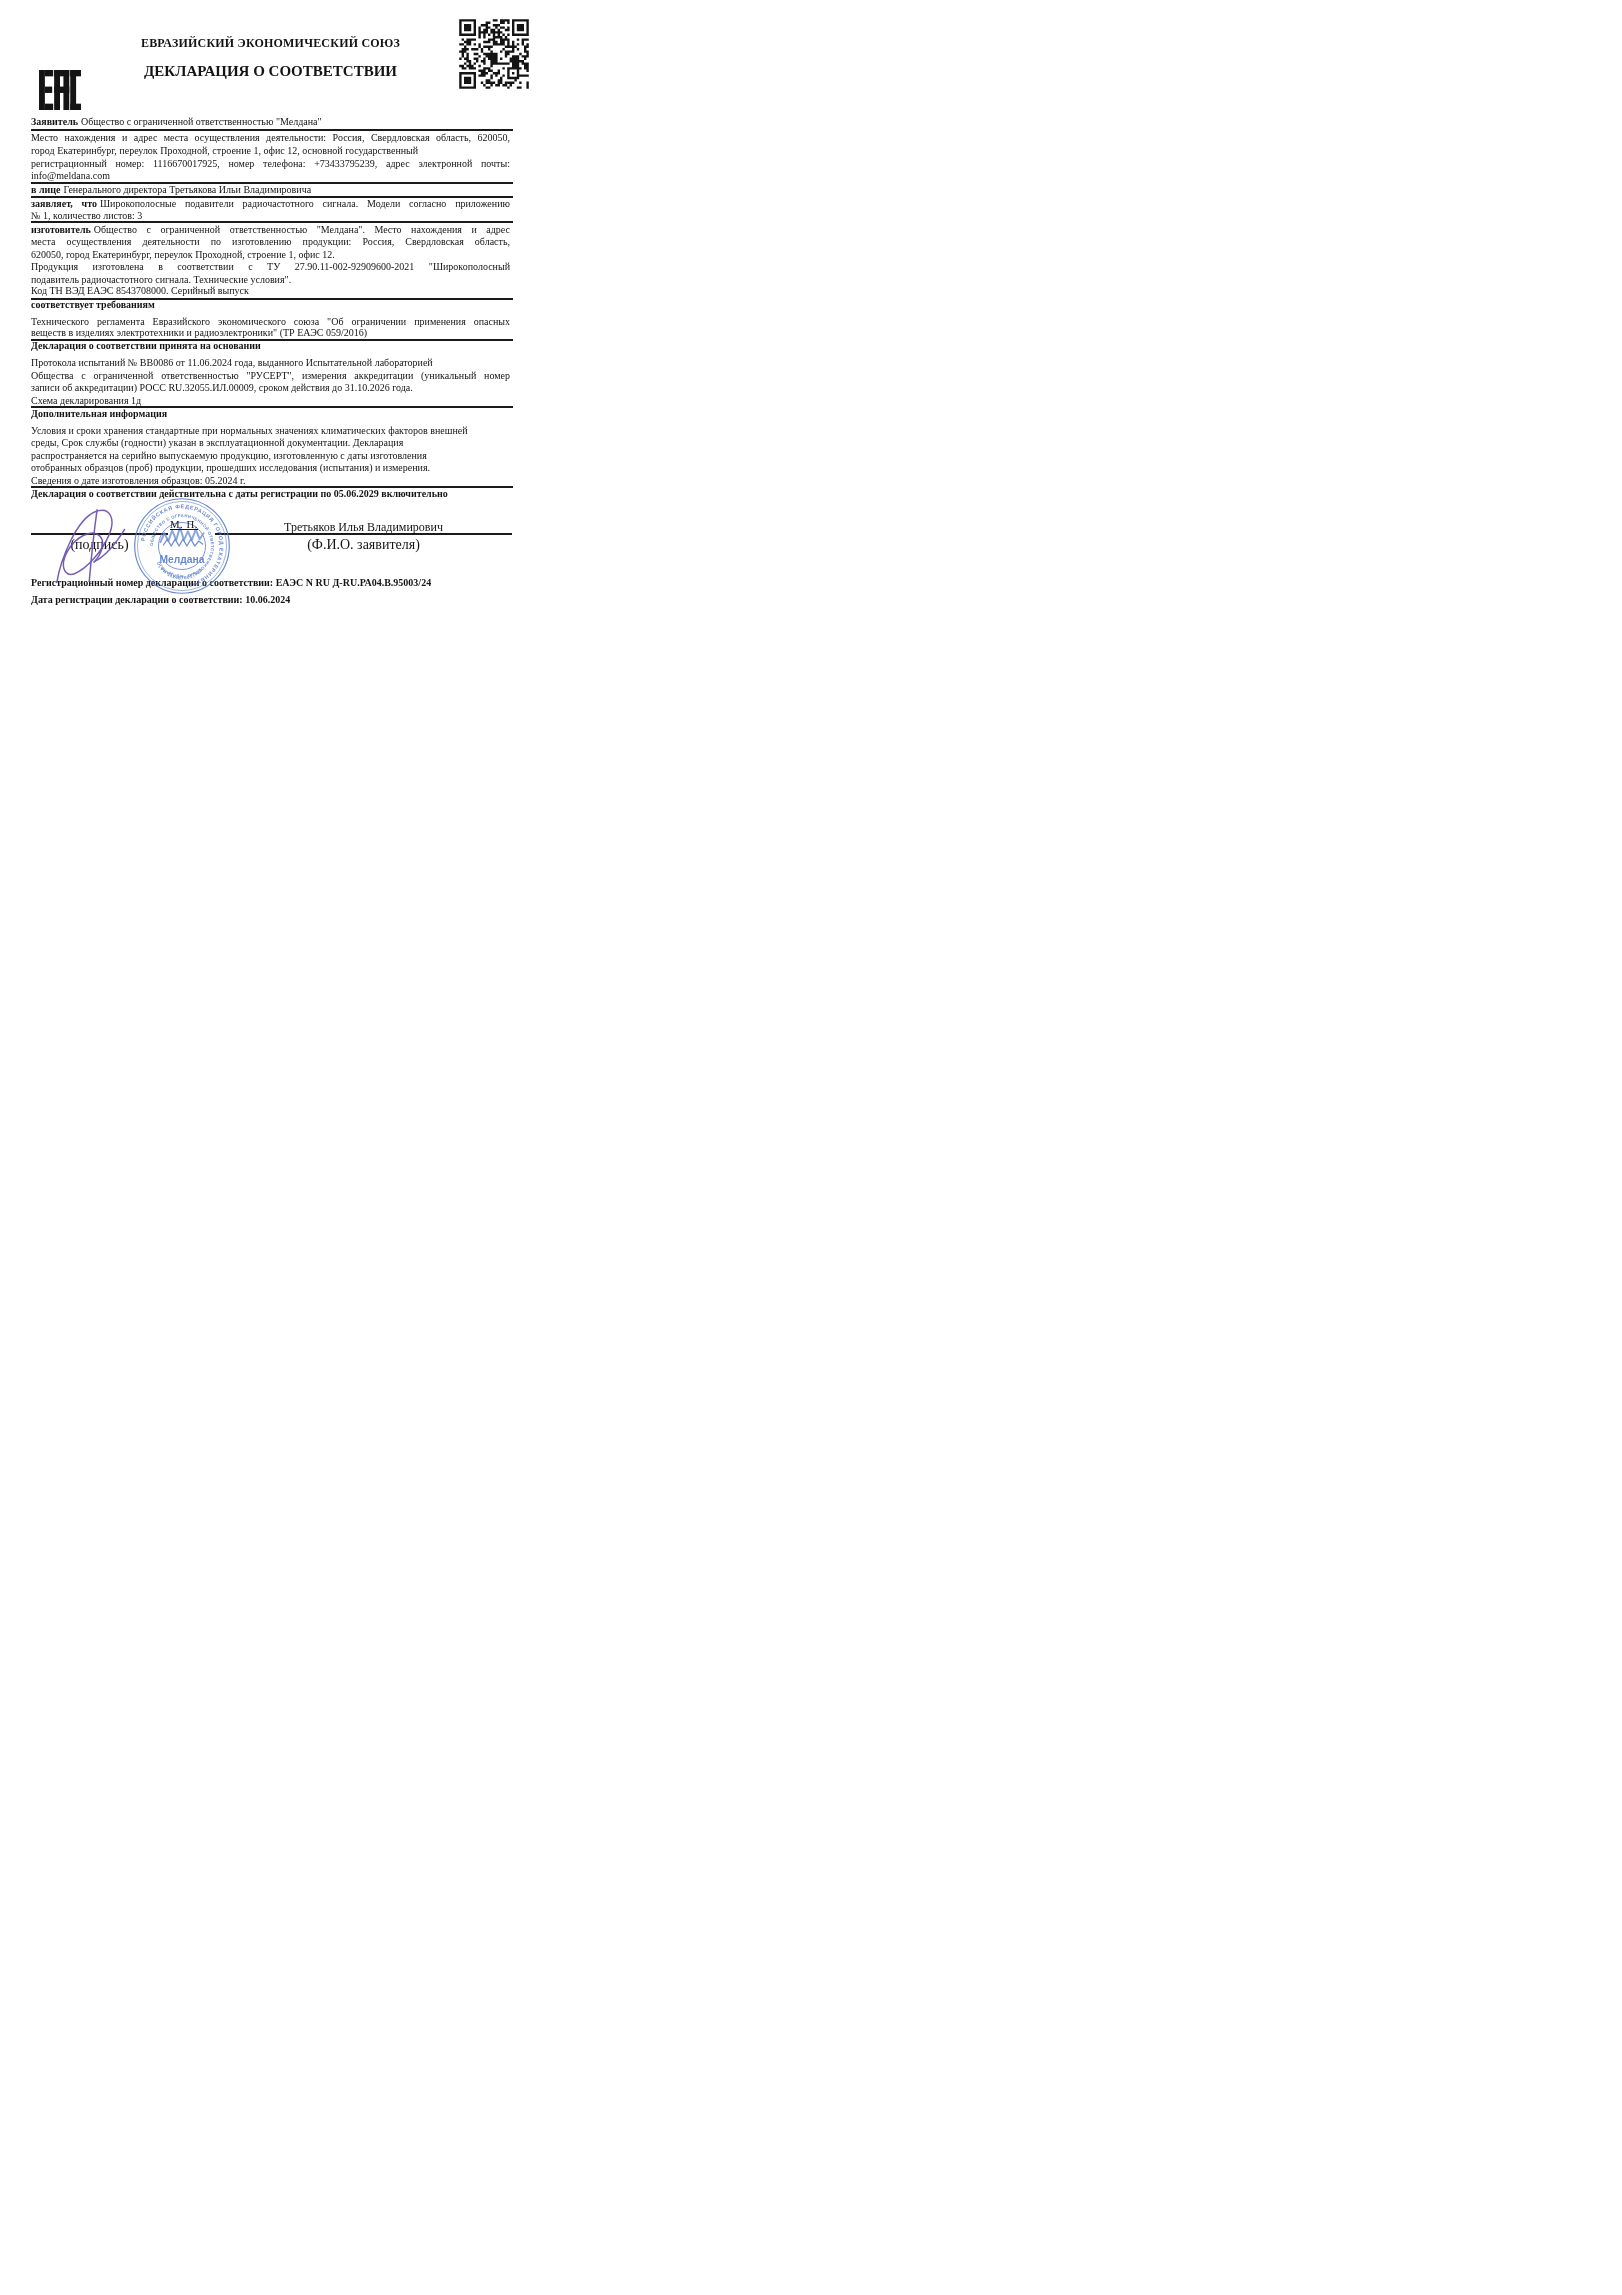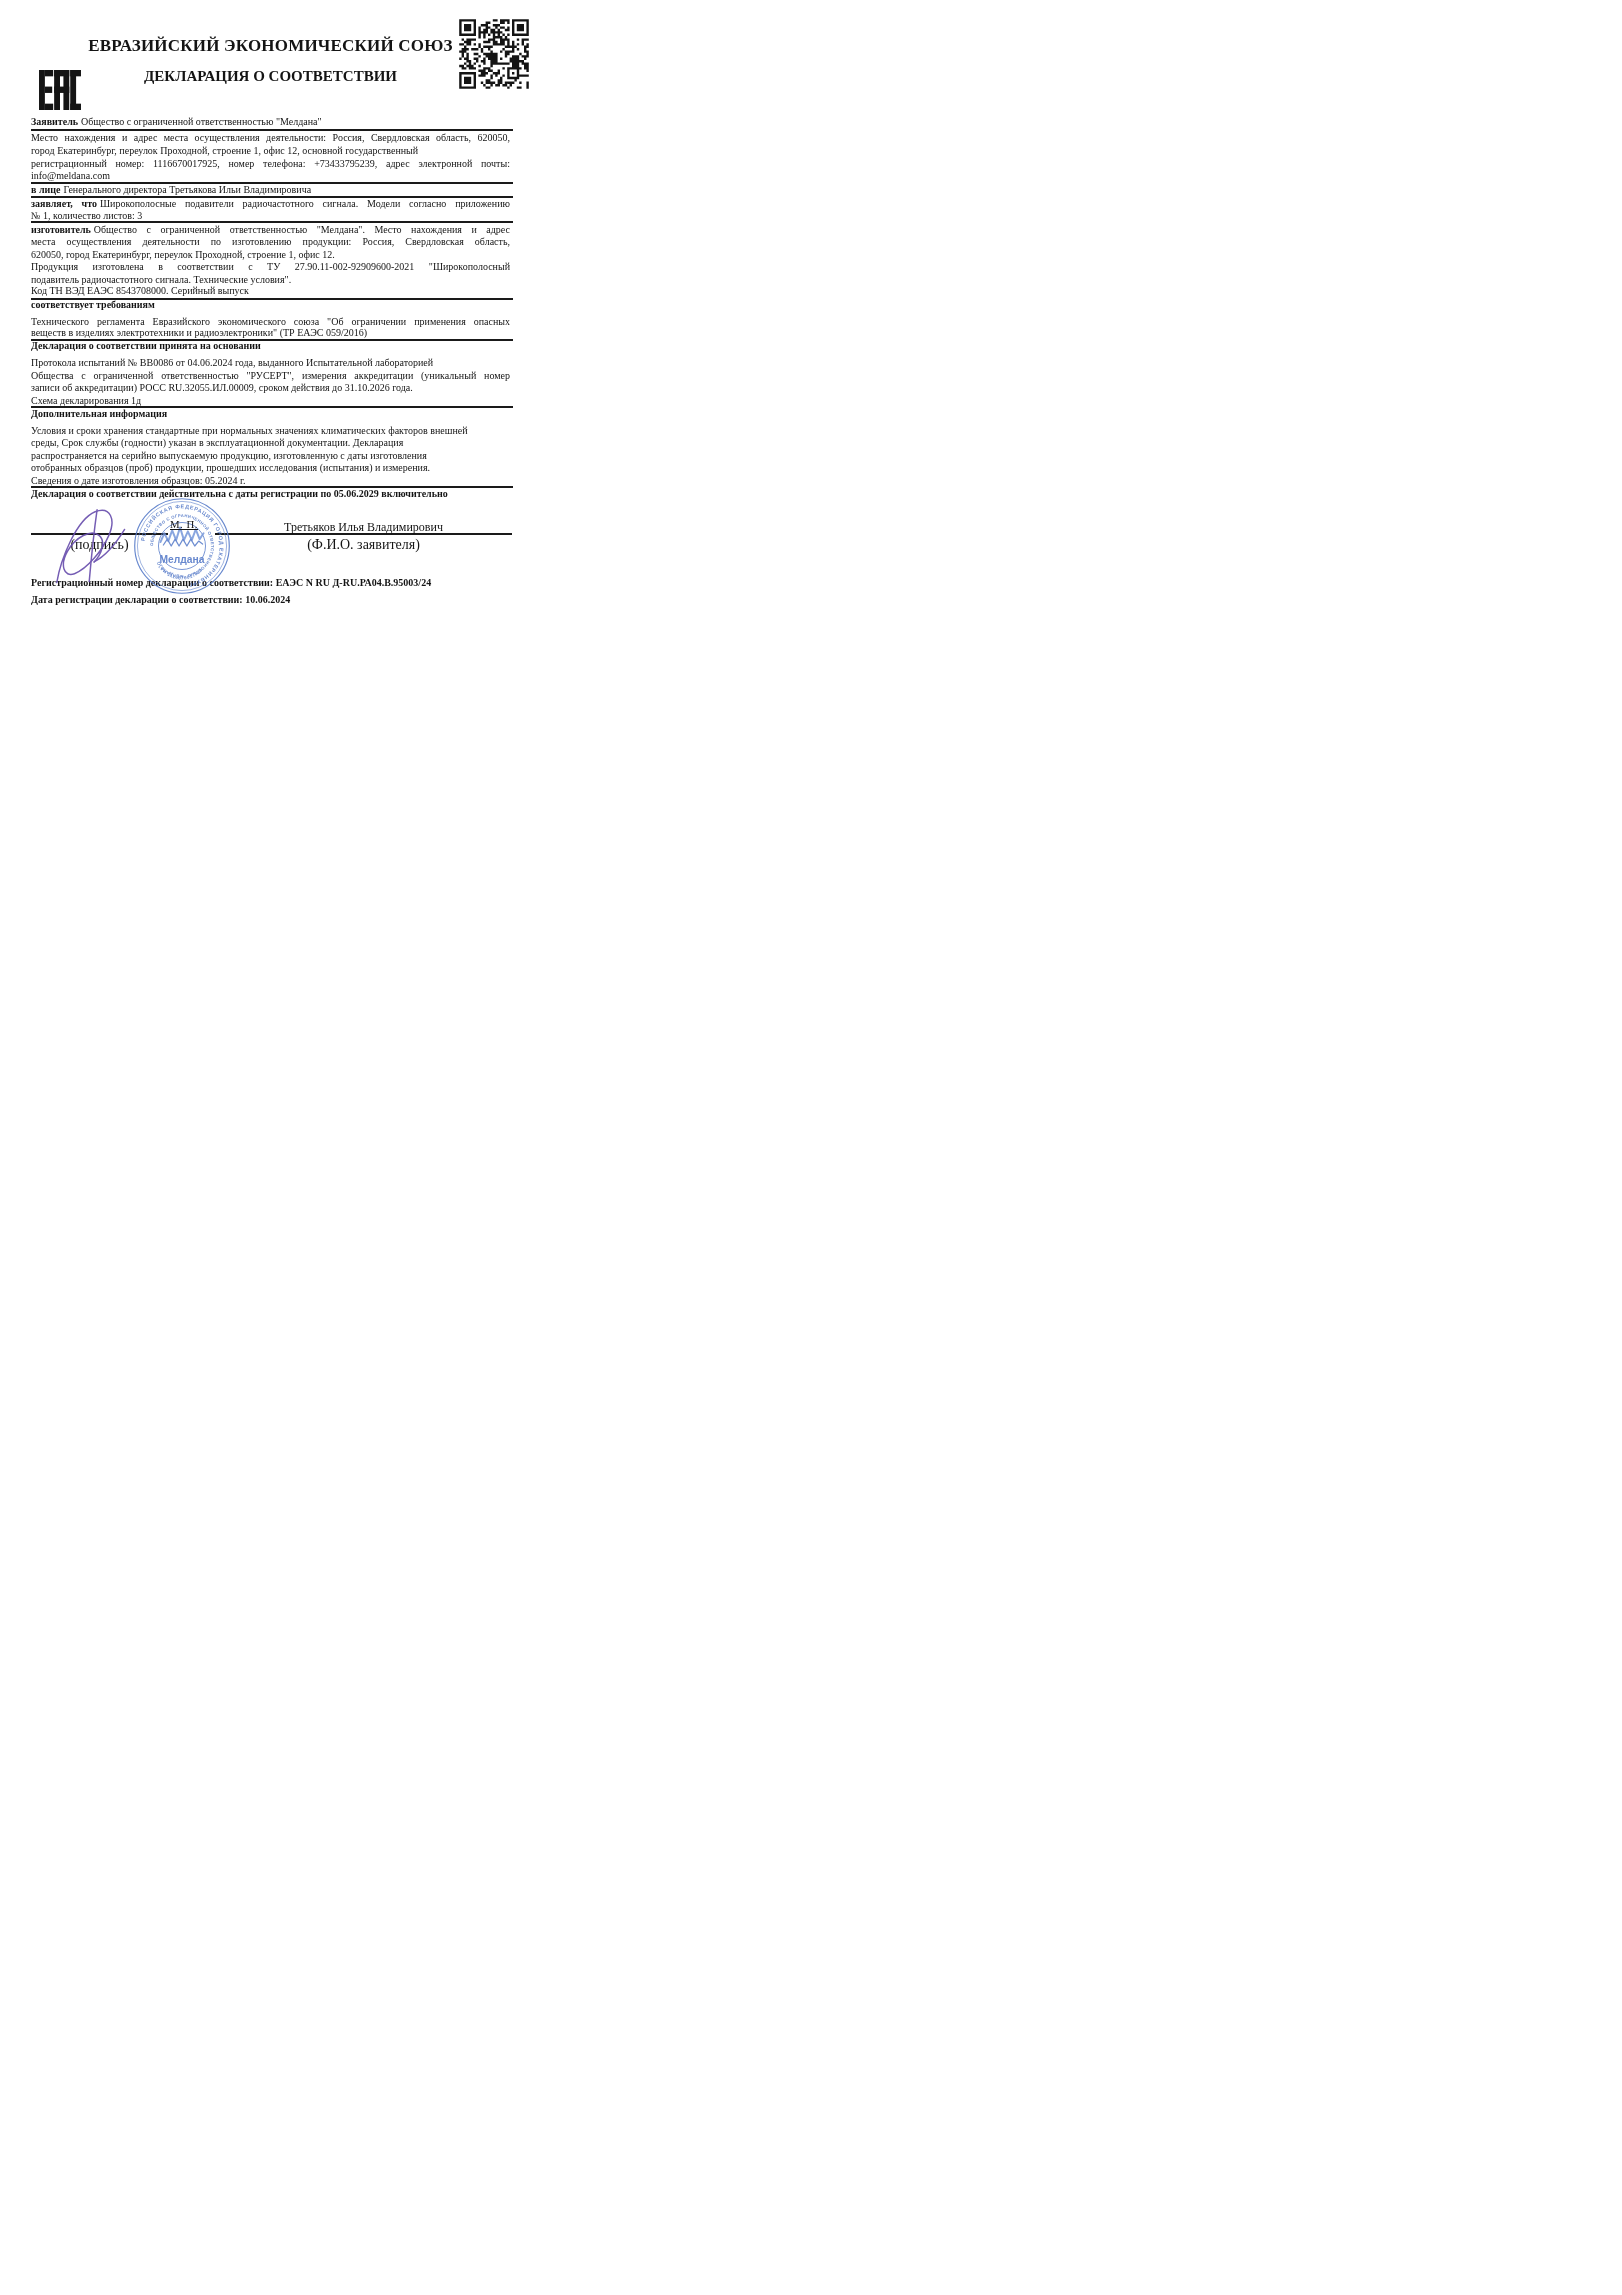--- a/index.html
+++ b/index.html
@@ -5,21 +5,21 @@
   html,body{margin:0;padding:0;background:#ffffff;}
   .page{position:relative;width:541px;height:765px;background:#ffffff;
         font-family:"Liberation Serif",serif;color:#141414;overflow:hidden;}
   .row{position:absolute;left:31px;width:479px;font-size:10px;line-height:12.8px;}
   .b{font-weight:bold;}
   .lbl{font-weight:bold;margin-right:2.9px;}
   .j{text-align:justify;text-align-last:justify;}
   .rule{position:absolute;left:31px;width:482px;height:1.5px;background:#1a1a1a;}
   .rule.thick{height:2px;}
   .title{position:absolute;top:36px;left:0;width:100%;text-align:center;font-weight:bold;}
-  .t1{font-size:17px;letter-spacing:0.2px;}
+  .t1{font-size:12px;letter-spacing:0.2px;}
   .t2{font-size:15px;margin-top:12px;}
   .eac{position:absolute;left:39px;top:70px;width:42px;height:40px;}
   .qr{position:absolute;left:458px;top:17.7px;width:72px;height:72px;}
   .sigrule{position:absolute;height:1.5px;background:#1a1a1a;top:533px;}
   .caption{position:absolute;font-size:14px;text-align:center;top:537px;}
   .mp{position:absolute;left:170px;top:518px;font-size:10.8px;letter-spacing:0.5px;z-index:6;text-decoration:underline;}
   .signer{position:absolute;left:215px;width:297px;top:520px;font-size:12px;text-align:center;}
   .stamp{position:absolute;left:133px;top:497px;width:98px;height:98px;opacity:.9;z-index:5;}
   .handsig{position:absolute;left:42px;top:500px;width:118px;height:86px;z-index:7;}
   .footrow{position:absolute;left:31px;width:479px;font-size:10px;font-weight:bold;}
@@ -98,21 +98,21 @@
 
   <div class="row b" style="top:299px">соответствует требованиям</div>
   <div class="row" style="top:316px;line-height:11.3px">
     <div class="j">Технического регламента Евразийского экономического союза "Об ограничении применения опасных</div>
     <div>веществ в изделиях электротехники и радиоэлектроники" (ТР ЕАЭС 059/2016)</div>
   </div>
   <div class="rule" style="top:339px"></div>
 
   <div class="row b" style="top:340px">Декларация о соответствии принята на основании</div>
   <div class="row" style="top:357px;line-height:12.5px">
-    <div>Протокола испытаний № ВВ0086 от 04.06.2024 года, выданного Испытательной лабораторией</div>
+    <div>Протокола испытаний № ВВ0086 от 11.06.2024 года, выданного Испытательной лабораторией</div>
     <div class="j">Общества с ограниченной ответственностью "РУСЕРТ", измерения аккредитации (уникальный номер</div>
     <div>записи об аккредитации) РОСС RU.32055.ИЛ.00009, сроком действия до 31.10.2026 года.</div>
   </div>
   <div class="row" style="top:395px">Схема декларирования 1д</div>
   <div class="rule" style="top:406px"></div>
 
   <div class="row b" style="top:408px">Дополнительная информация</div>
   <div class="row" style="top:425px;line-height:12.4px">
     <div>Условия и сроки хранения стандартные при нормальных значениях климатических факторов внешней</div>
     <div>среды, Срок службы (годности) указан в эксплуатационной документации. Декларация</div>

